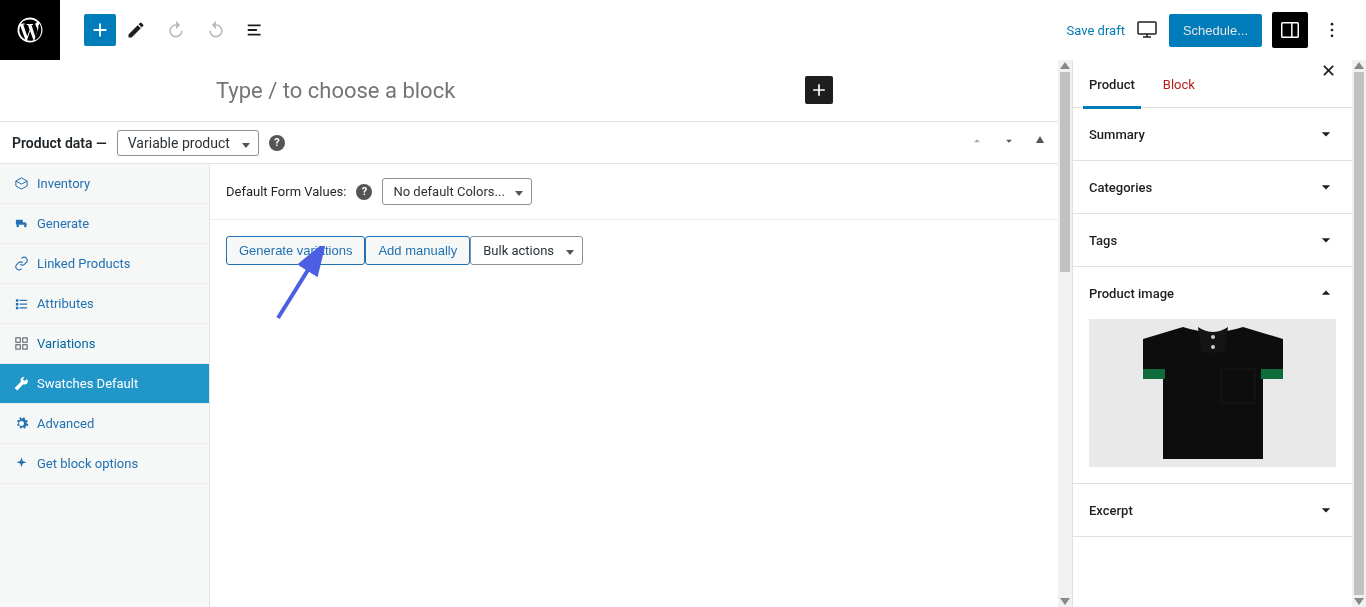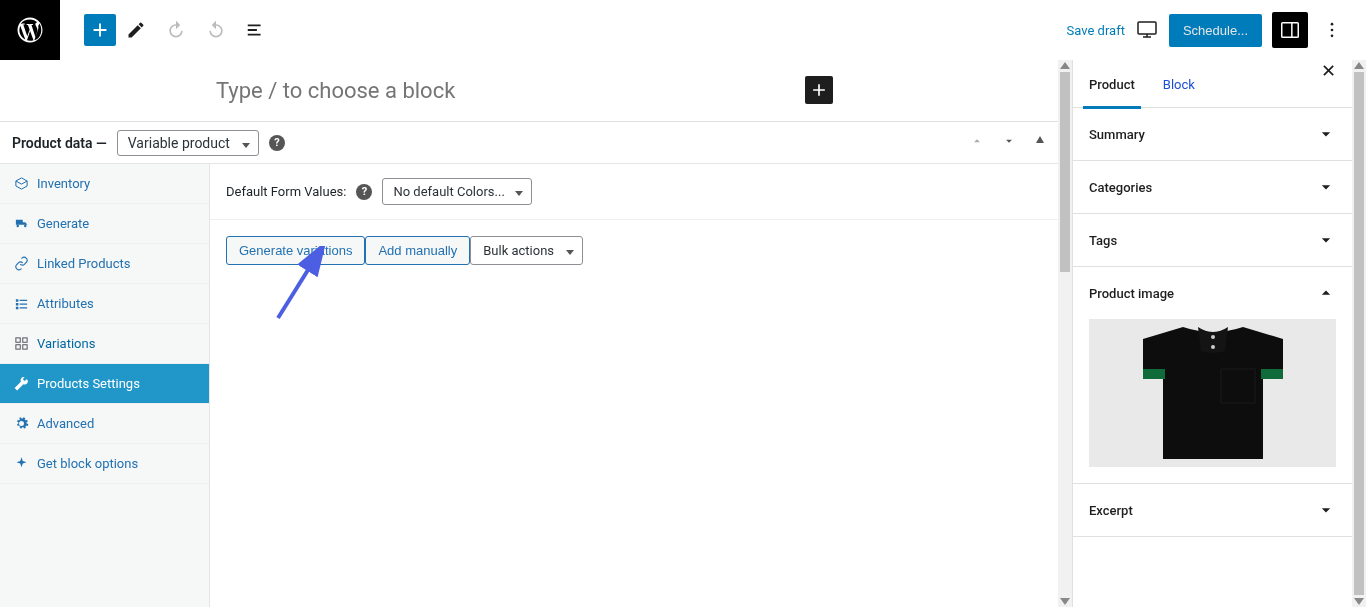--- a/index.html
+++ b/index.html
@@ -55,21 +55,21 @@
   .editor-scroll-thumb{position:absolute; top:12px; left:2px; right:2px; height:200px; background:#c1c1c1;}
   .editor-scroll-tri2{position:absolute; bottom:2px; left:2px; border-left:5px solid transparent;border-right:5px solid transparent;border-top:7px solid #888;}
   
   .sidebar { width:280px; border-left:1px solid #e0e0e0; background:#fff; display:flex; flex-direction:column;}
   .sb-scroll { width:14px; background:#f1f1f1; position:relative;}
   .sb-scroll-tri{position:absolute; top:2px; left:2px; border-left:5px solid transparent;border-right:5px solid transparent;border-bottom:7px solid #888;}
   .sb-scroll-thumb{position:absolute; top:12px; left:2px; right:2px; bottom:12px; background:#c1c1c1;}
   .sb-scroll-tri2{position:absolute; bottom:2px; left:2px; border-left:5px solid transparent;border-right:5px solid transparent;border-top:7px solid #888;}
   
   .tab-row { display:flex; border-bottom:1px solid #e0e0e0; align-items:flex-start; height:48px; padding:0 16px;}
-  .tab { font-size:13px; color:#1d4ed8; padding:0 0 0 0; height:48px; display:flex; align-items:center; margin-right:28px;}
+  .tab { font-size:13px; color:#b91c1c; padding:0 0 0 0; height:48px; display:flex; align-items:center; margin-right:28px;}
   .tab.on { color:#1e1e1e; position:relative; font-weight:500;}
   .tab.on::after { content:""; position:absolute; bottom:-1px; left:-6px; right:-6px; height:3px; background:#007cba;}
   .close-x { margin-left:auto; font-size:18px; color:#1e1e1e;}
   
   .panel { border-bottom:1px solid #e0e0e0;}
   .panel-head { display:flex; align-items:center; justify-content:space-between; padding:16px; font-size:13px; color:#1e1e1e; font-weight:500;}
   .panel-head svg { width:20px; height:20px;}
   .panel-body { padding:0 16px 16px;}
   .product-img { width:100%; height:148px; background:#e9e9e9; display:flex; align-items:flex-start; justify-content:center; overflow:hidden;}
   
@@ -196,21 +196,21 @@
               <rect x="14" y="3" width="7" height="7"></rect>
               <rect x="3" y="14" width="7" height="7"></rect>
               <rect x="14" y="14" width="7" height="7"></rect>
             </svg>
           <span>Variations</span>
         </div>
         <div class="pd-tab active">
           <svg class="ic" viewBox="0 0 24 24" fill="#fff">
               <path d="M22 7a5 5 0 0 1-7 6L5 23l-4-4L11 9a5 5 0 0 1 6-7l-3 3 3 3 3-3c.6.6 2 1 2 2z"></path>
             </svg>
-          <span>Products Settings</span>
+          <span>Swatches Default</span>
         </div>
         <div class="pd-tab">
           <svg class="ic" viewBox="0 0 24 24" fill="#2271b1">
               <path d="M12 8a4 4 0 1 0 0 8 4 4 0 0 0 0-8zm9 4l2 1-1 3-2-1a8 8 0 0 1-2 2l1 2-3 1-1-2a8 8 0 0 1-2 0l-1 2-3-1 1-2a8 8 0 0 1-2-2l-2 1-1-3 2-1a8 8 0 0 1 0-2l-2-1 1-3 2 1a8 8 0 0 1 2-2L8 3l3-1 1 2a8 8 0 0 1 2 0l1-2 3 1-1 2a8 8 0 0 1 2 2l2-1 1 3-2 1a8 8 0 0 1 0 2z"></path>
             </svg>
           <span>Advanced</span>
         </div>
         <div class="pd-tab">
           <svg class="ic" viewBox="0 0 24 24" fill="#2271b1">
               <path d="M12 2l2 6 6 2-6 2-2 6-2-6-6-2 6-2z"></path>

